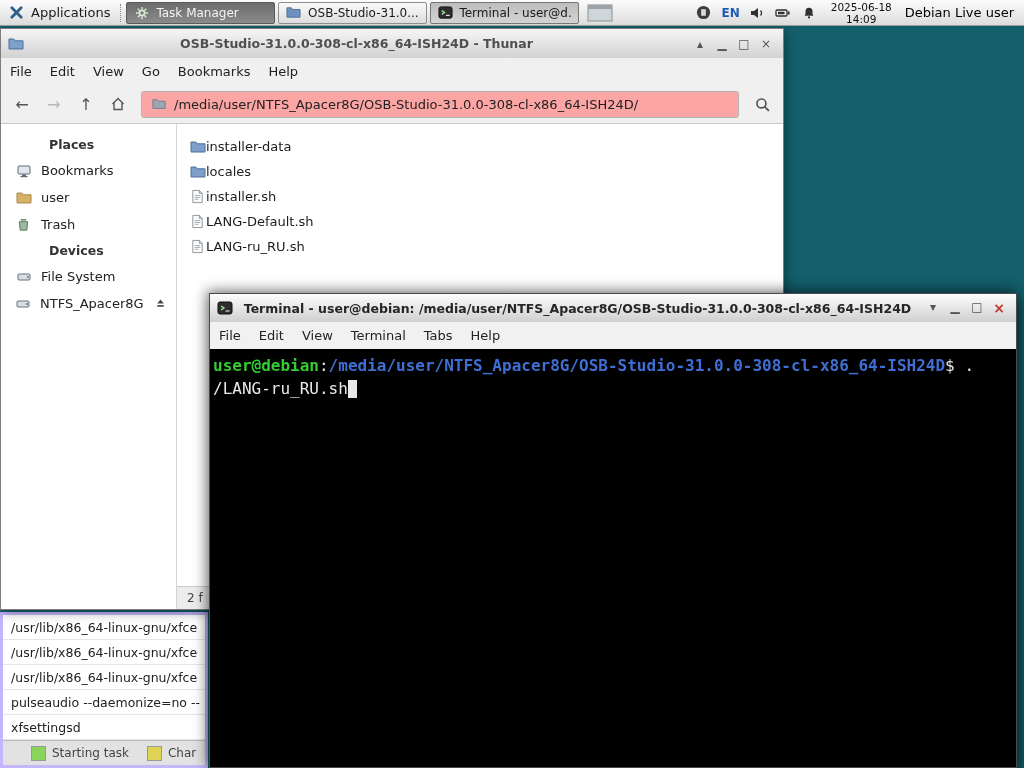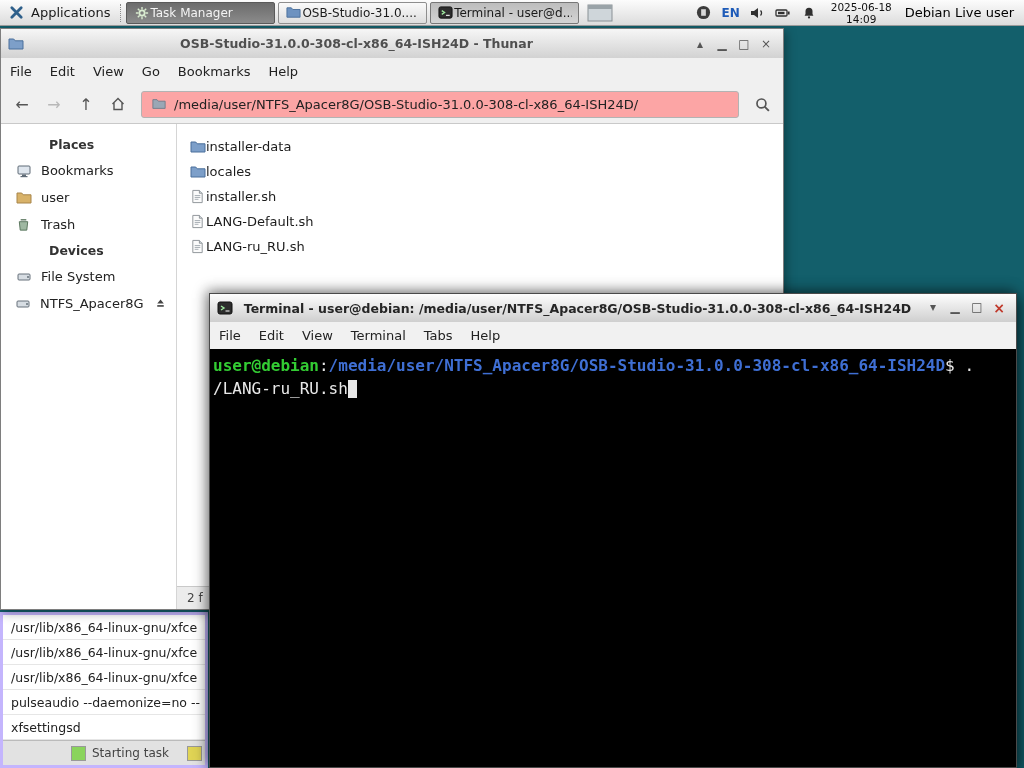--- a/index.html
+++ b/index.html
@@ -6,21 +6,21 @@
   html,body { width:1024px; height:768px; overflow:hidden; font-family:"DejaVu Sans", sans-serif; }
   body { background:var(--desktop,#135f6b); position:relative; }
 
   
   .panel { position:absolute; left:0; top:0; width:1024px; height:26px; z-index:10;
            background:linear-gradient(#fcfcfc,#dcdcdc); border-bottom:1px solid #9a9a9a;
            display:flex; align-items:center; font-size:13px; color:#1a1a1a; }
   .apps-btn { display:flex; align-items:center; gap:6px; height:100%; padding:0 8px; cursor:default; }
   .panel-sep { width:1px; height:18px; border-left:1px dotted #8a8a8a; margin:0 2px; }
   .taskbtn { width:149px; height:22px; margin-left:3px; border:1px solid #8e8e8e; border-radius:2px;
-             display:flex; align-items:center; padding:0 6px; font-size:12px;
+             display:flex; align-items:center; gap:6px; padding:0 6px; font-size:12px;
              background:linear-gradient(#fafafa,#ddd); overflow:hidden; white-space:nowrap; }
   .taskbtn .tb-label { overflow:hidden; text-overflow:clip; white-space:nowrap; }
   .tb-dark { background:linear-gradient(#6c6c6c,#8b8b8b); color:#f4f4f4; border-color:#5a5a5a; }
   .tb-pressed { background:linear-gradient(#bdbdbd,#d4d4d4); border-color:#777; }
   .win-thumb { margin-left:8px; display:flex; align-items:center; }
   .flex-sp { flex:1; }
   .tray { display:flex; align-items:center; gap:9px; padding-right:6px; }
   .lang { font-weight:bold; font-size:12px; color:var(--lang-blue,#1e5bb8); }
   .clock { text-align:center; font-size:10.5px; line-height:12px; color:#111; padding:0 4px; }
   .panel-user { font-size:13px; color:#000; padding-right:4px; }
@@ -63,21 +63,21 @@
              font-size:13px; color:#1c1c1c; }
   .statusbar { height:23px; border-top:1px solid #c9c9c9; background:#ececec;
                font-size:12px; color:#444; display:flex; align-items:center; padding-left:10px; }
 
   
   .taskmgr { position:absolute; left:0; top:612px; width:208px; height:156px; z-index:1;
              background:#fff; border:3px solid #c4b5fd; display:flex; flex-direction:column; }
   .tmrow { height:25px; border-bottom:1px solid #e6e6e6; display:flex; align-items:center;
            padding-left:8px; font-size:12.5px; color:#222; white-space:nowrap; overflow:hidden; }
   .tmlegend { flex:1; background:#e2e2e2; border-top:1px solid #bbb; display:flex;
-              align-items:center; gap:6px; padding-left:68px; font-size:12px; color:#444;
+              align-items:center; gap:6px; padding-left:28px; font-size:12px; color:#444;
               white-space:nowrap; overflow:hidden; }
   .swatch { width:15px; height:15px; border:1px solid #999; flex:none; }
   .swatch.green { background:var(--legend-green,#8ad45c); }
   .swatch.yellow { background:var(--legend-yellow,#e0d455); margin-left:12px; }
 
   
   .term { position:absolute; left:209px; top:293px; width:808px; height:475px; z-index:5;
           background:#000; border:1px solid #4a4a4a; display:flex; flex-direction:column;
           box-shadow:-3px -3px 12px rgba(0,0,0,.4), 4px 5px 14px rgba(0,0,0,.5); }
   .term .titlebar { height:28px; background:linear-gradient(#fdfdfd,#cfcfcf); }

